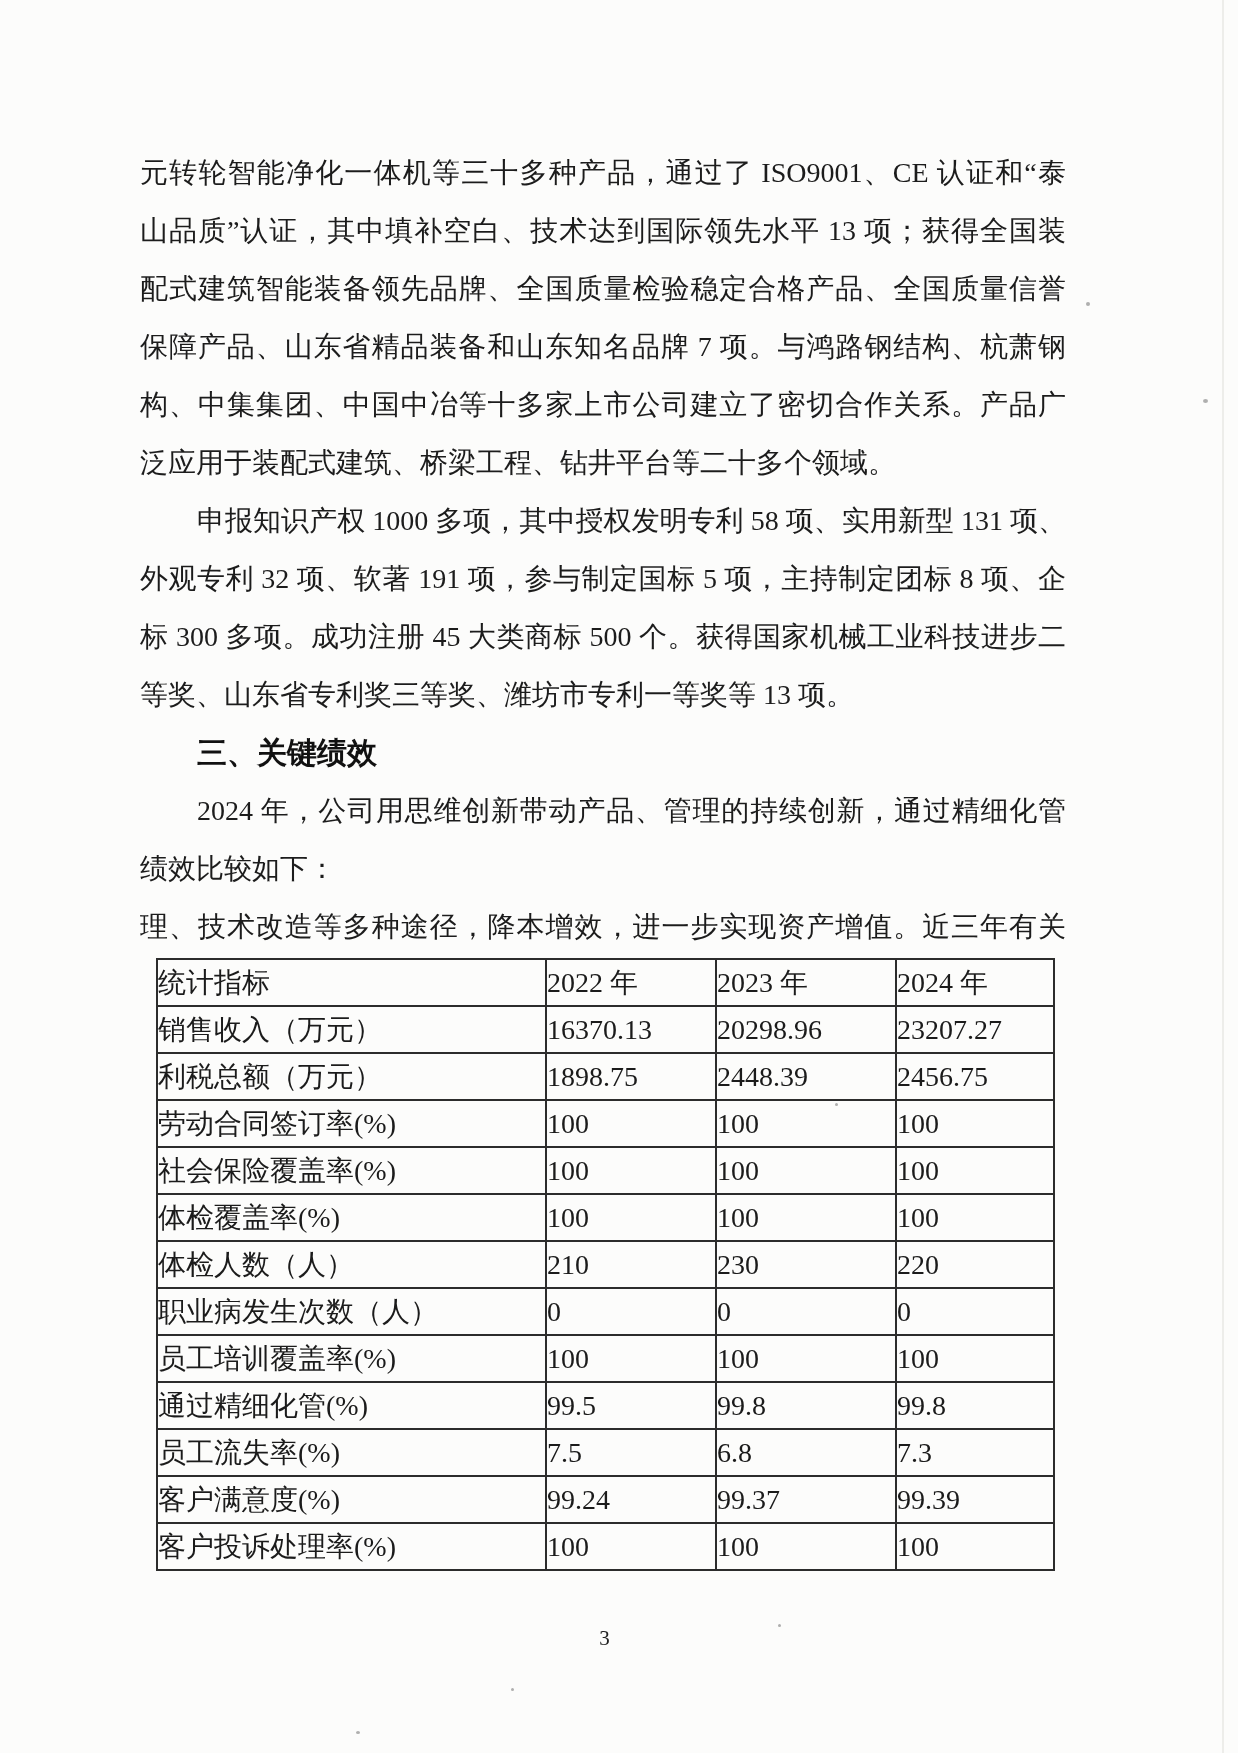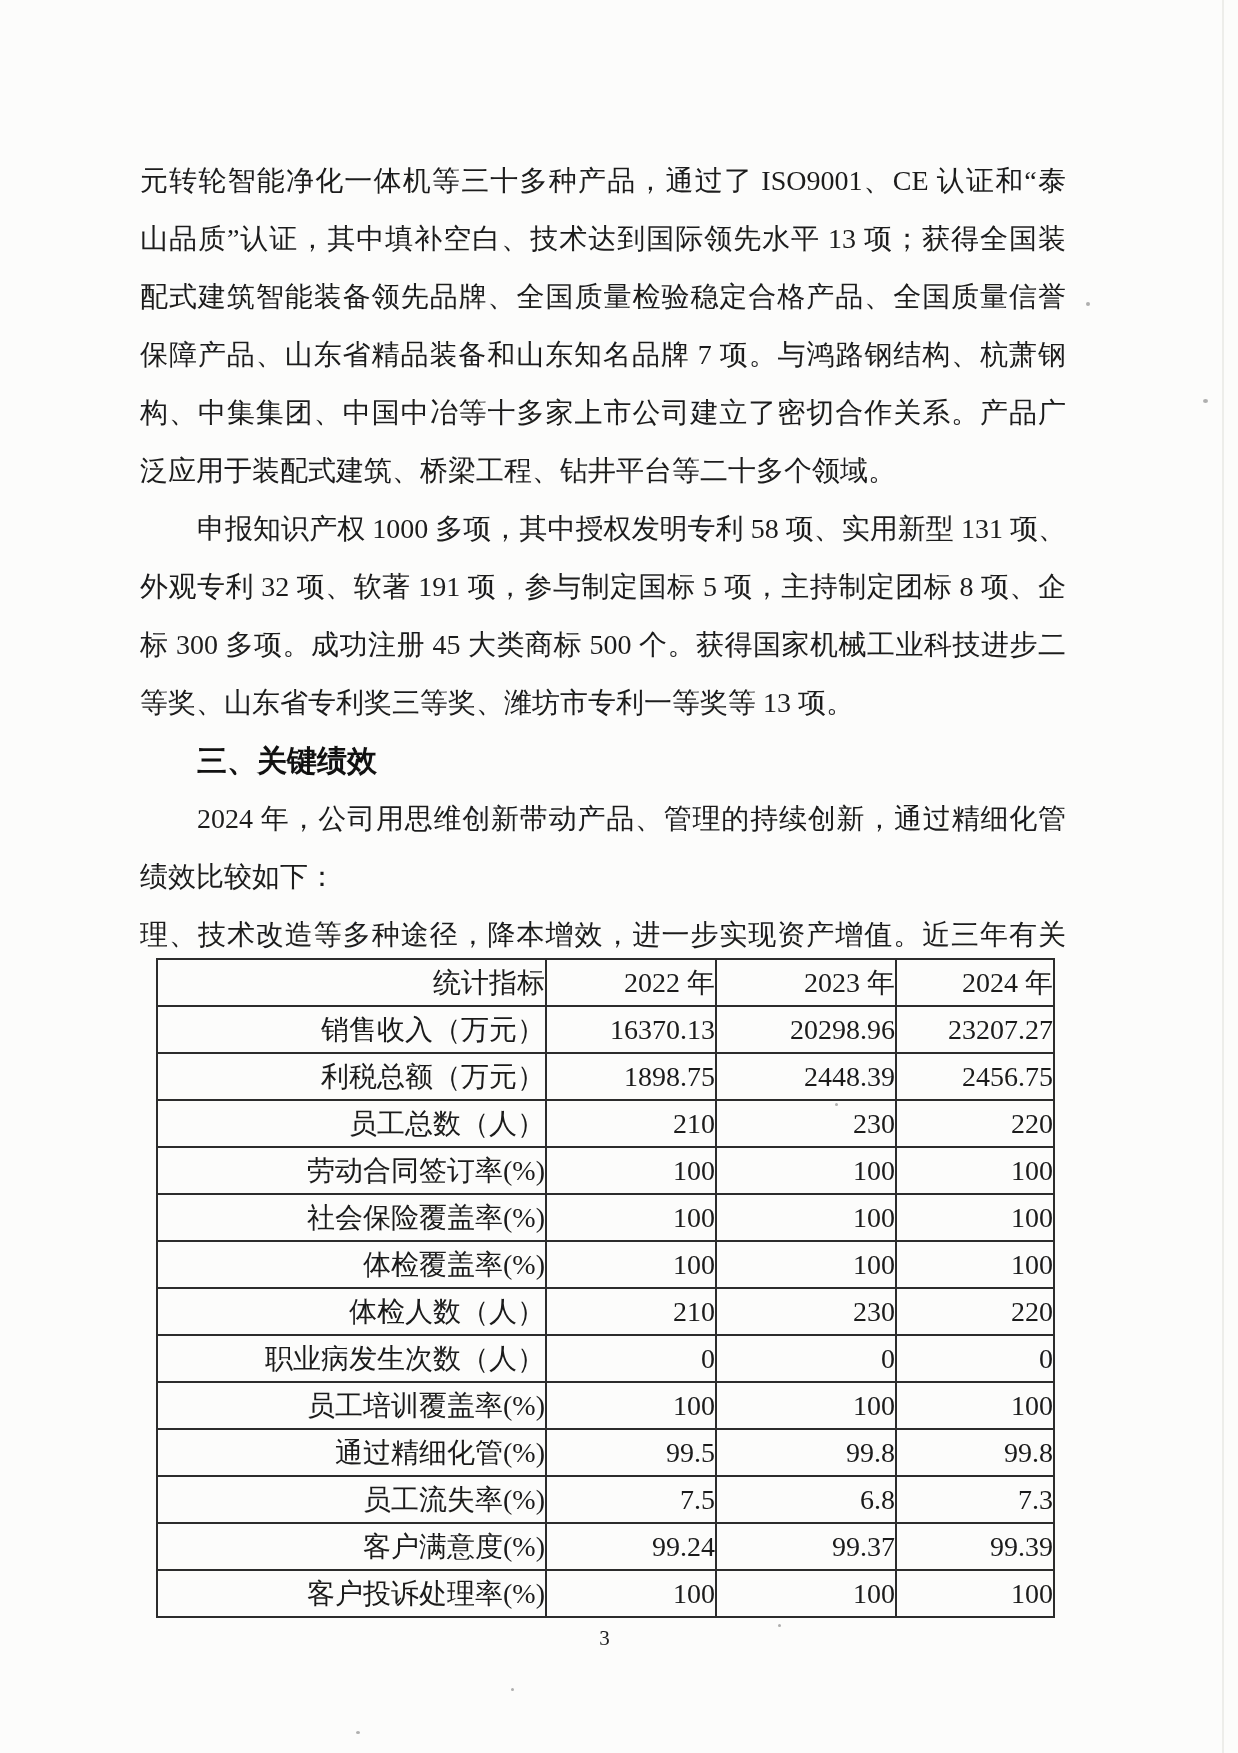--- a/index.html
+++ b/index.html
@@ -11,21 +11,21 @@
   .page{
     position:relative;
     width:1238px;height:1753px;
     background:#fcfcfb;
     overflow:hidden;
     color:#1c1c1c;
   }
   
   .body-text{
     position:absolute;
-    left:140px;top:152px;
+    left:140px;top:144px;
     width:926px;
   }
   .line{
     height:58px;
     line-height:58px;
     font-size:28px;
     color:#1c1c1c;
     text-align:justify;
     text-align-last:justify;
     white-space:nowrap;
@@ -55,21 +55,21 @@
     width:897px;
     border-collapse:collapse;
     table-layout:fixed;
     font-family:"Liberation Serif","DejaVu Serif",serif;
     font-size:28px;
     color:#1b1b1b;
   }
   .metrics-table th,
   .metrics-table td{
     border:2px solid #2c2c2c;
-    text-align:right;
+    text-align:left;
     vertical-align:middle;
     font-weight:normal;
     height:45px;
     padding:0;
     overflow:hidden;
     white-space:nowrap;
   }
   
   .page-number{
     position:absolute;
@@ -141,26 +141,20 @@
           <td>20298.96</td>
           <td>23207.27</td>
         </tr>
         <tr>
           <td>利税总额（万元）</td>
           <td>1898.75</td>
           <td>2448.39</td>
           <td>2456.75</td>
         </tr>
         <tr>
-          <td>员工总数（人）</td>
-          <td>210</td>
-          <td>230</td>
-          <td>220</td>
-        </tr>
-        <tr>
           <td>劳动合同签订率(%)</td>
           <td>100</td>
           <td>100</td>
           <td>100</td>
         </tr>
         <tr>
           <td>社会保险覆盖率(%)</td>
           <td>100</td>
           <td>100</td>
           <td>100</td>

